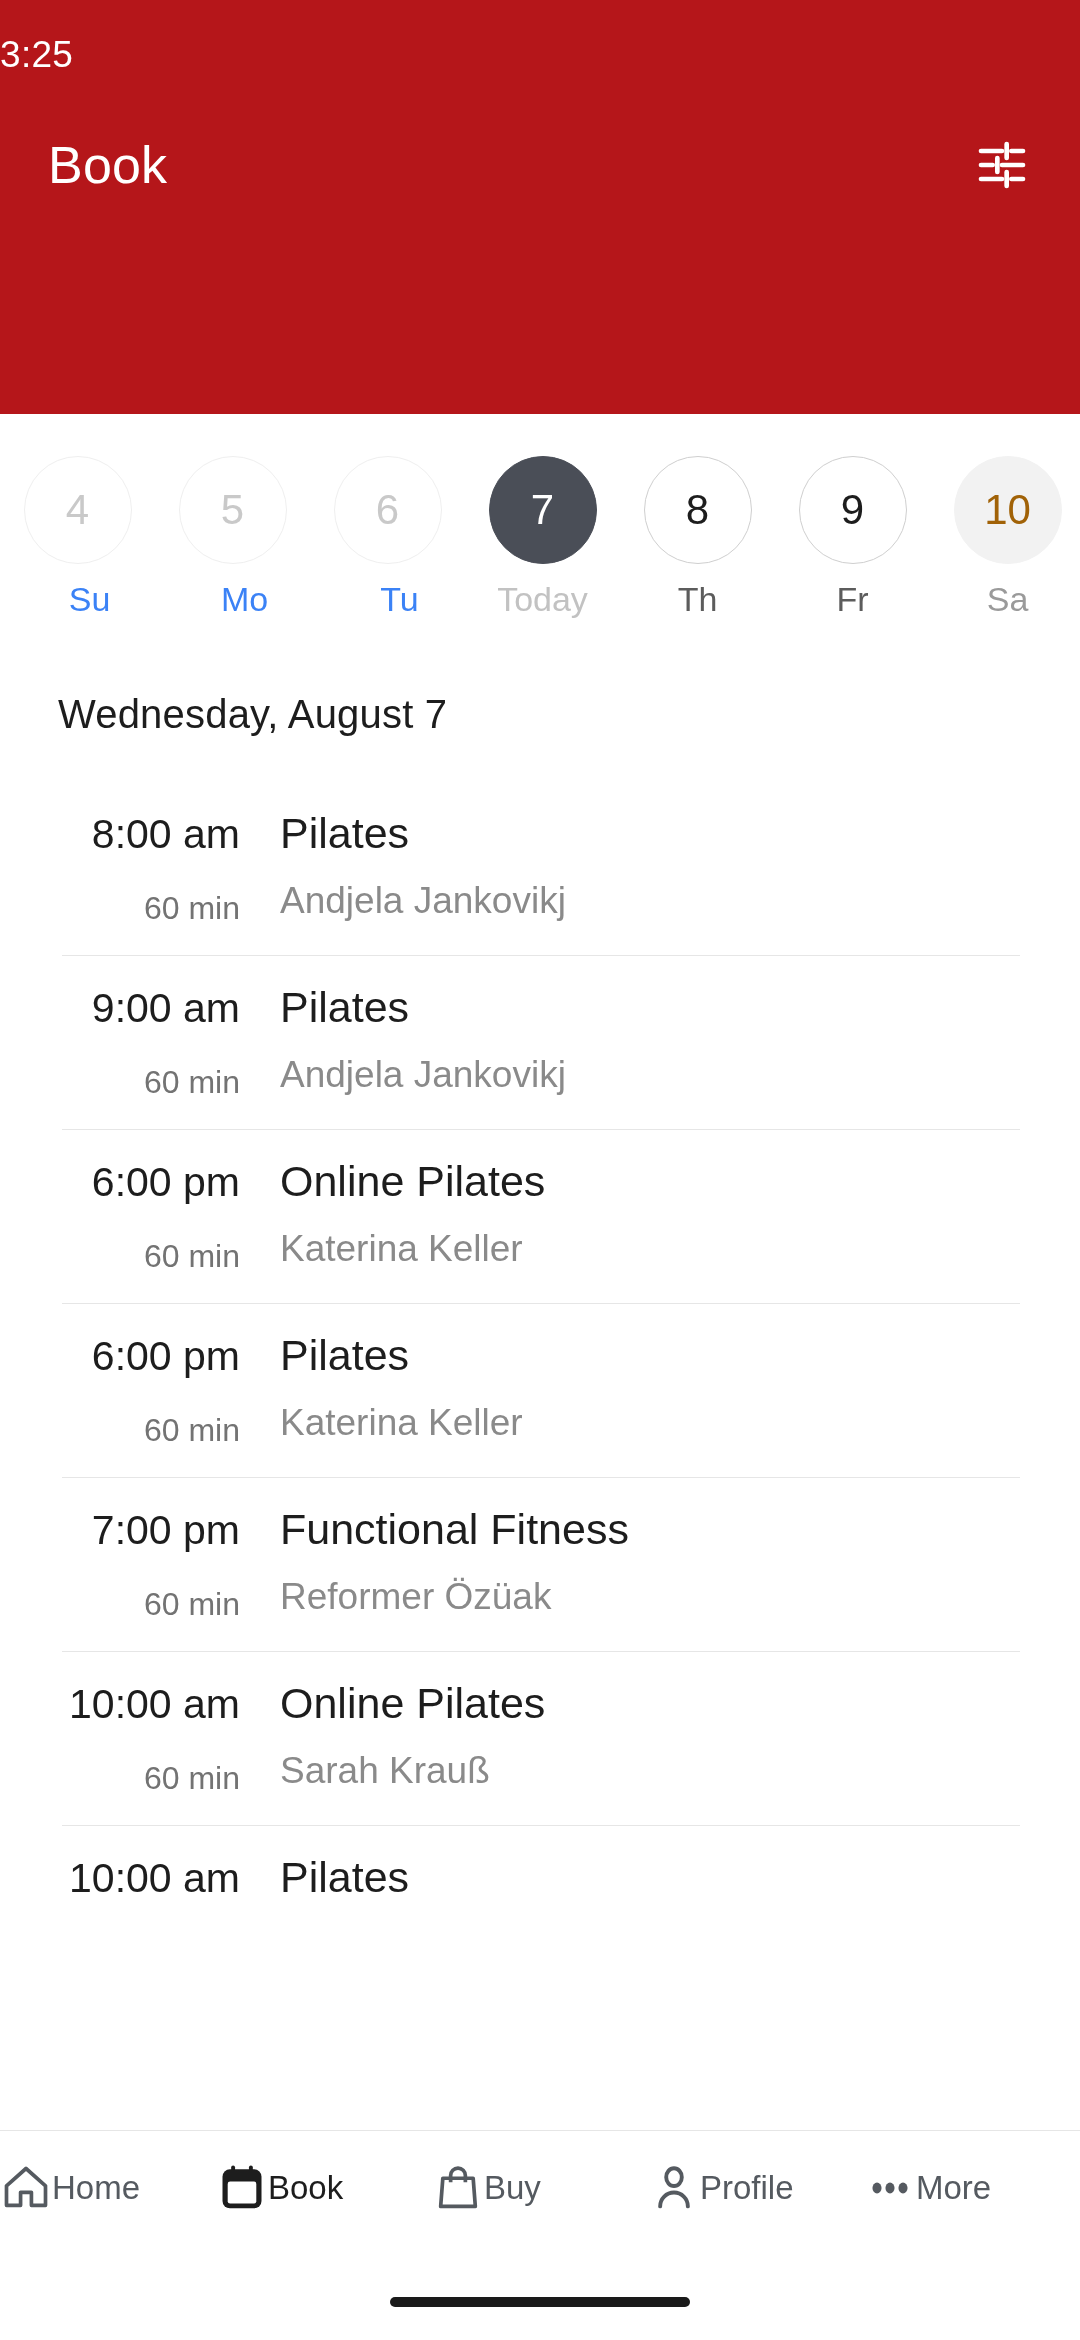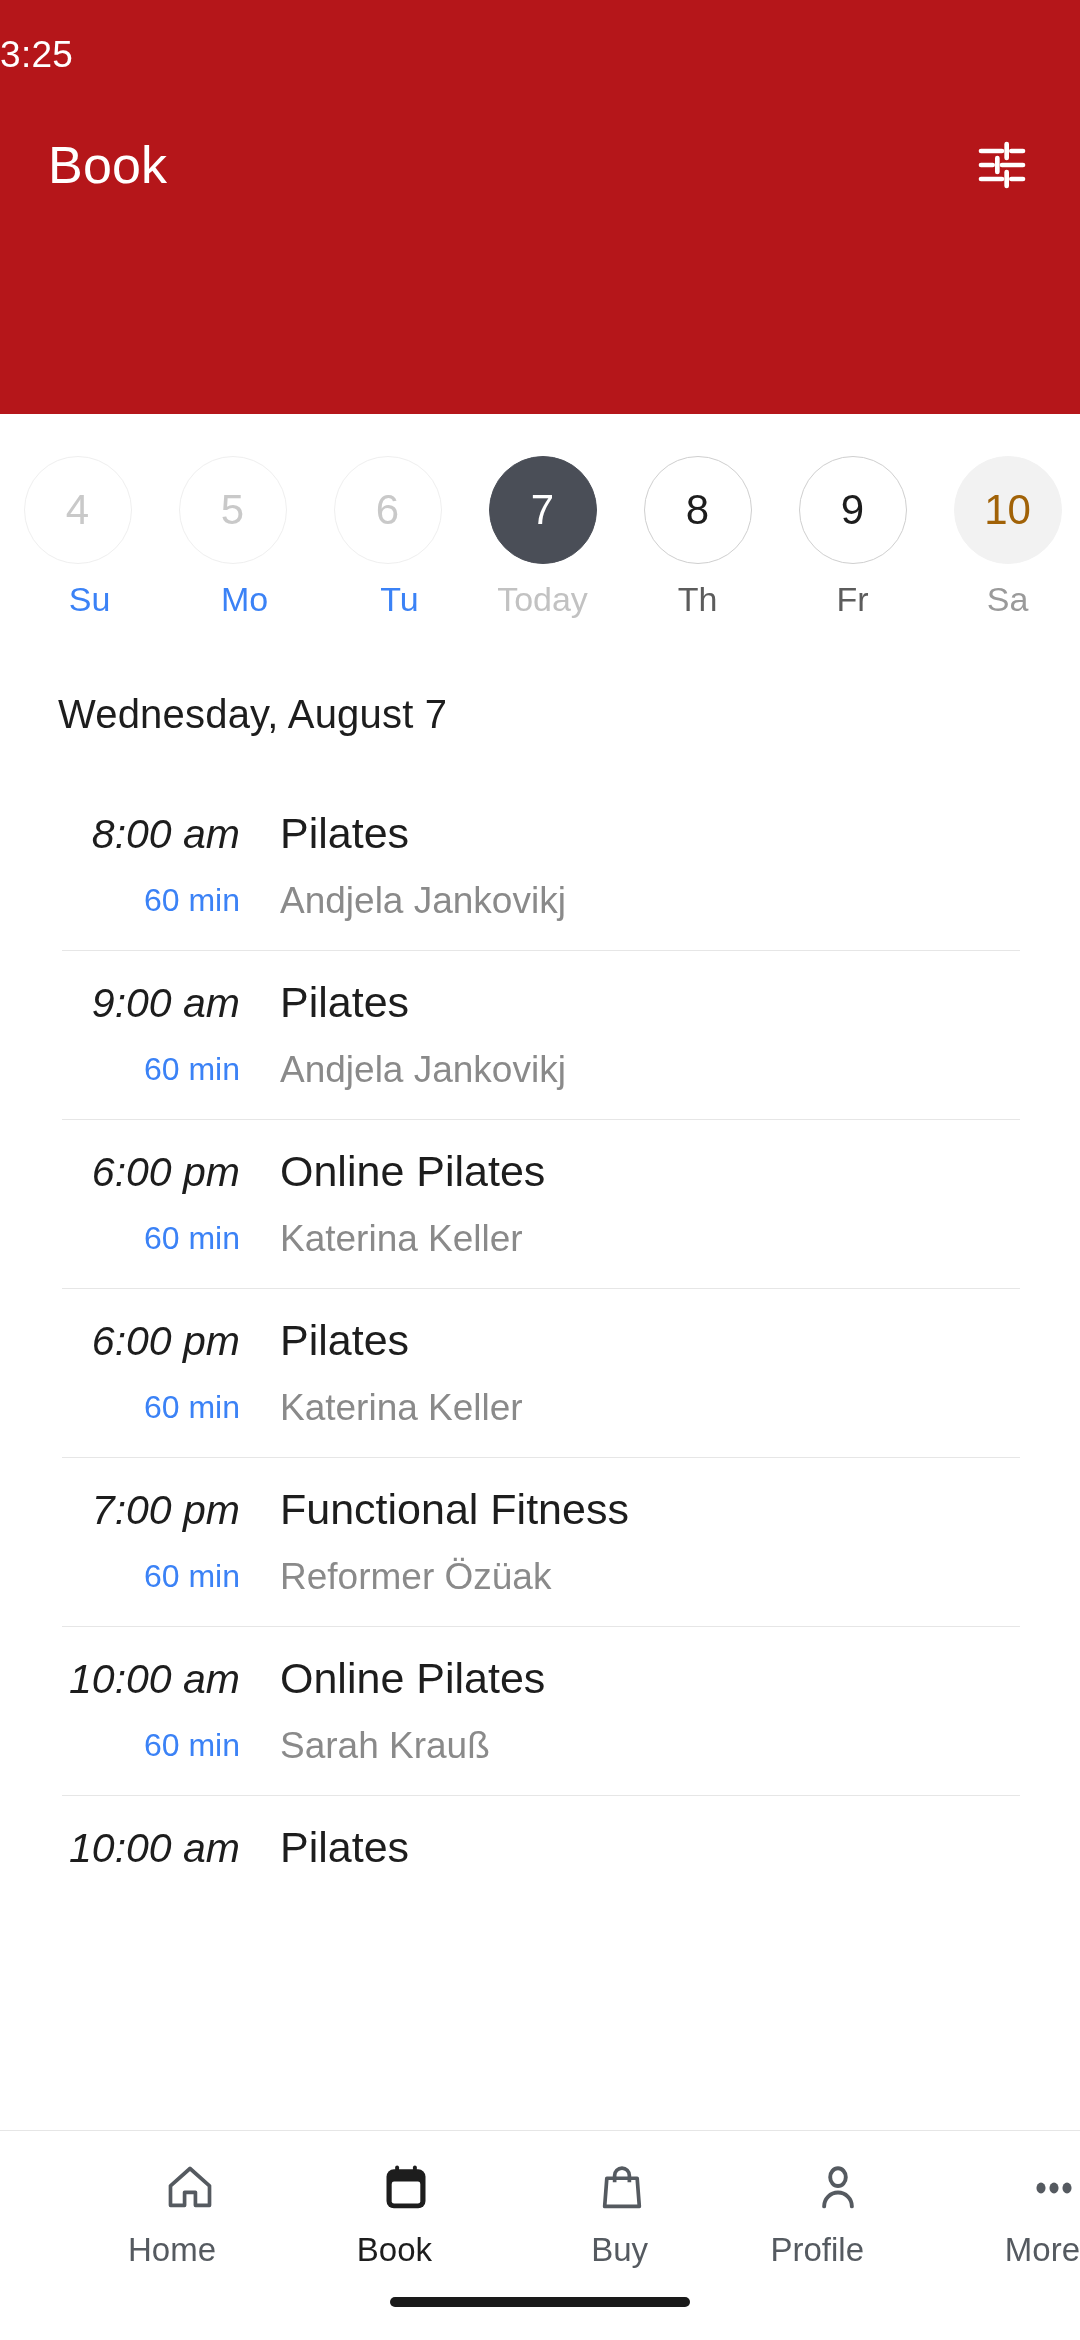--- a/index.html
+++ b/index.html
@@ -129,43 +129,43 @@
     height:1px;
     background:#e6e6e6;
   }
   .row-time{
     width:280px;
     flex:0 0 280px;
     text-align:right;
     padding-right:40px;
     padding-top:4px;
   }
-  .time-main{ font-size:41px; color:#1d1d1d; display:block;font-style:italic; }
-  .time-dur{ font-size:32px; color:#3b82f6; display:block; margin-top:24px; }
+  .time-main{ font-size:41px; color:#1d1d1d; display:block; }
+  .time-dur{ font-size:32px; color:#737373; display:block; margin-top:32px; }
   .row-body{ padding-top:2px; }
   .class-name{ font-size:43px; color:#1d1d1d; }
   .class-coach{ font-size:37px; color:#8a8a8a; margin-top:22px; }
 
   
   .bottomnav{
     position:absolute;
     bottom:0; left:0;
     width:1080px;
     height:210px;
     background:#ffffff;
     border-top:1px solid #e6e6e6;
     display:flex;
     align-items:flex-start;
     padding-top:26px;
   }
   .navitem{
     flex:1;
     display:flex;
-    flex-direction:column;
-    align-items:flex-end;
+    flex-direction:row;
+    align-items:flex-start;
     cursor:pointer;
   }
   .navicon{
     height:62px;
     display:flex;align-items:center;justify-content:center;
   }
   .navlabel{
     margin-top:12px;
     font-size:33px;
     color:#555a60;

